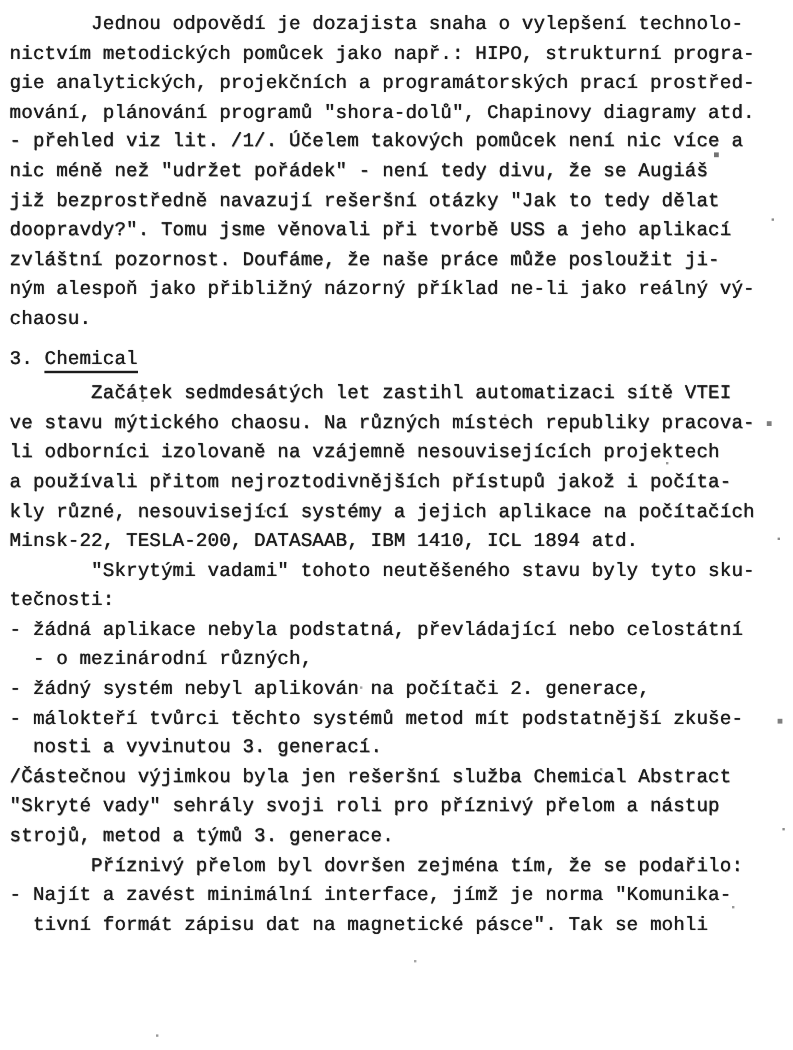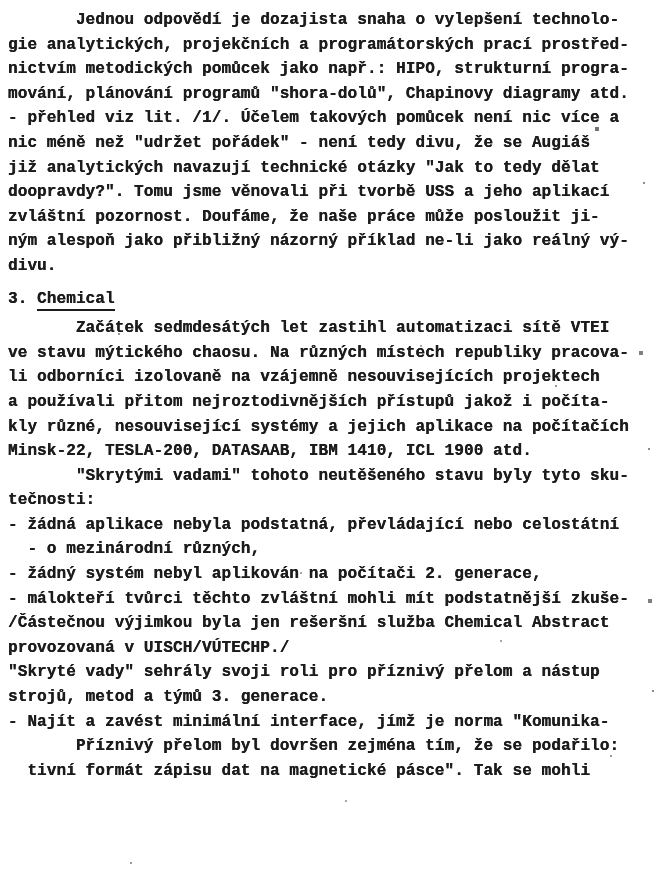--- a/index.html
+++ b/index.html
@@ -12,21 +12,21 @@
     background:#888;
   }
   .page{
     position:relative;
     width:661px;
     height:875px;
     margin:0 auto;
     background:var(--paper);
     overflow:hidden;
     font-family:"Liberation Mono","DejaVu Sans Mono",monospace;
-    font-weight:700;
+    font-weight:400;
     font-size:16px;
     color:var(--ink);
     box-sizing:border-box;
     padding:8px 6px 0 8px;
   }
   .line{
     white-space:pre;
     height:24.6px;
     line-height:24.6px;
     letter-spacing:0.1px;
@@ -63,45 +63,45 @@
       345px 800px 0 0 rgba(0,0,0,.35),
       130px 862px 0 0 rgba(0,0,0,.4);
   }
 </style>
 </head>
 <body>
 
 <div class="page">
   <div>
       <div class="line">       Jednou odpovědí je dozajista snaha o vylepšení technolo-</div>
+      <div class="line">nictvím metodických pomůcek jako např.: HIPO, strukturní progra-</div>
       <div class="line">gie analytických, projekčních a programátorských prací prostřed-</div>
-      <div class="line">nictvím metodických pomůcek jako např.: HIPO, strukturní progra-</div>
       <div class="line">mování, plánování programů "shora-dolů", Chapinovy diagramy atd.</div>
       <div class="line">- přehled viz lit. /1/. Účelem takových pomůcek není nic více a</div>
       <div class="line">nic méně než "udržet pořádek" - není tedy divu, že se Augiáš</div>
-      <div class="line">již analytických navazují technické otázky "Jak to tedy dělat</div>
+      <div class="line">již bezprostředně navazují rešeršní otázky "Jak to tedy dělat</div>
       <div class="line">doopravdy?". Tomu jsme věnovali při tvorbě USS a jeho aplikací</div>
       <div class="line">zvláštní pozornost. Doufáme, že naše práce může posloužit ji-</div>
       <div class="line">ným alespoň jako přibližný názorný příklad ne-li jako reálný vý-</div>
-      <div class="line">divu.</div>
+      <div class="line">chaosu.</div>
       <div class="line heading"><span>3. </span><span class="underline">Chemical</span></div>
       <div class="line">       Začátek sedmdesátých let zastihl automatizaci sítě VTEI</div>
       <div class="line">ve stavu mýtického chaosu. Na různých místech republiky pracova-</div>
       <div class="line">li odborníci izolovaně na vzájemně nesouvisejících projektech</div>
       <div class="line">a používali přitom nejroztodivnějších přístupů jakož i počíta-</div>
       <div class="line">kly různé, nesouvisející systémy a jejich aplikace na počítačích</div>
-      <div class="line">Minsk-22, TESLA-200, DATASAAB, IBM 1410, ICL 1900 atd.</div>
+      <div class="line">Minsk-22, TESLA-200, DATASAAB, IBM 1410, ICL 1894 atd.</div>
       <div class="line">       "Skrytými vadami" tohoto neutěšeného stavu byly tyto sku-</div>
       <div class="line">tečnosti:</div>
       <div class="line">- žádná aplikace nebyla podstatná, převládající nebo celostátní</div>
       <div class="line">  - o mezinárodní různých,</div>
       <div class="line">- žádný systém nebyl aplikován na počítači 2. generace,</div>
-      <div class="line">- málokteří tvůrci těchto zvláštní mohli mít podstatnější zkuše-</div>
+      <div class="line">- málokteří tvůrci těchto systémů metod mít podstatnější zkuše-</div>
+      <div class="line">  nosti a vyvinutou 3. generací.</div>
       <div class="line">/Částečnou výjimkou byla jen rešeršní služba Chemical Abstract</div>
-      <div class="line">provozovaná v UISCH/VÚTECHP./</div>
       <div class="line">"Skryté vady" sehrály svoji roli pro příznivý přelom a nástup</div>
       <div class="line">strojů, metod a týmů 3. generace.</div>
+      <div class="line">       Příznivý přelom byl dovršen zejména tím, že se podařilo:</div>
       <div class="line">- Najít a zavést minimální interface, jímž je norma "Komunika-</div>
-      <div class="line">       Příznivý přelom byl dovršen zejména tím, že se podařilo:</div>
       <div class="line">  tivní formát zápisu dat na magnetické pásce". Tak se mohli</div>
     </div>
   <div class="specks"></div>
 </div>
 
 </body></html>

